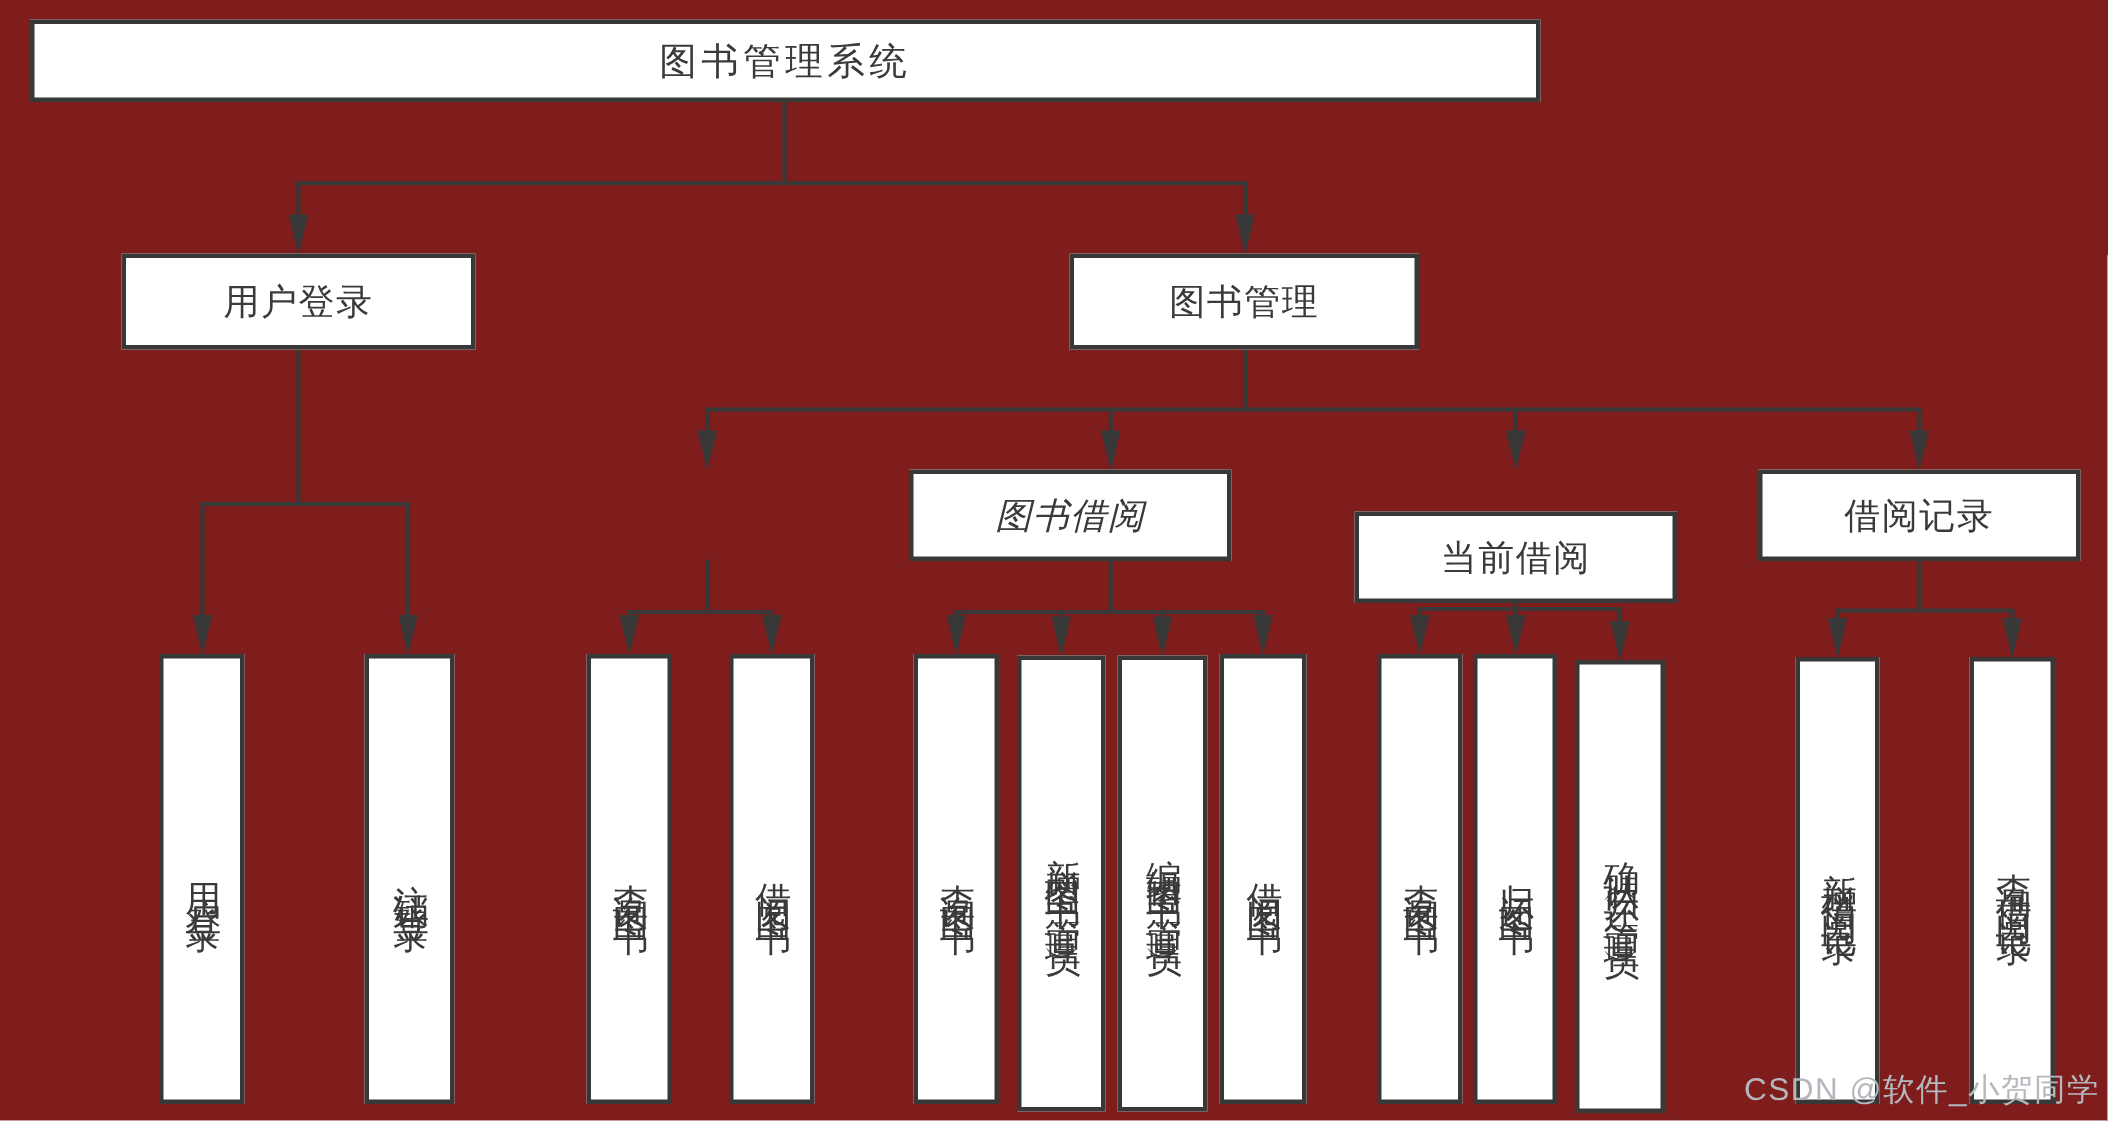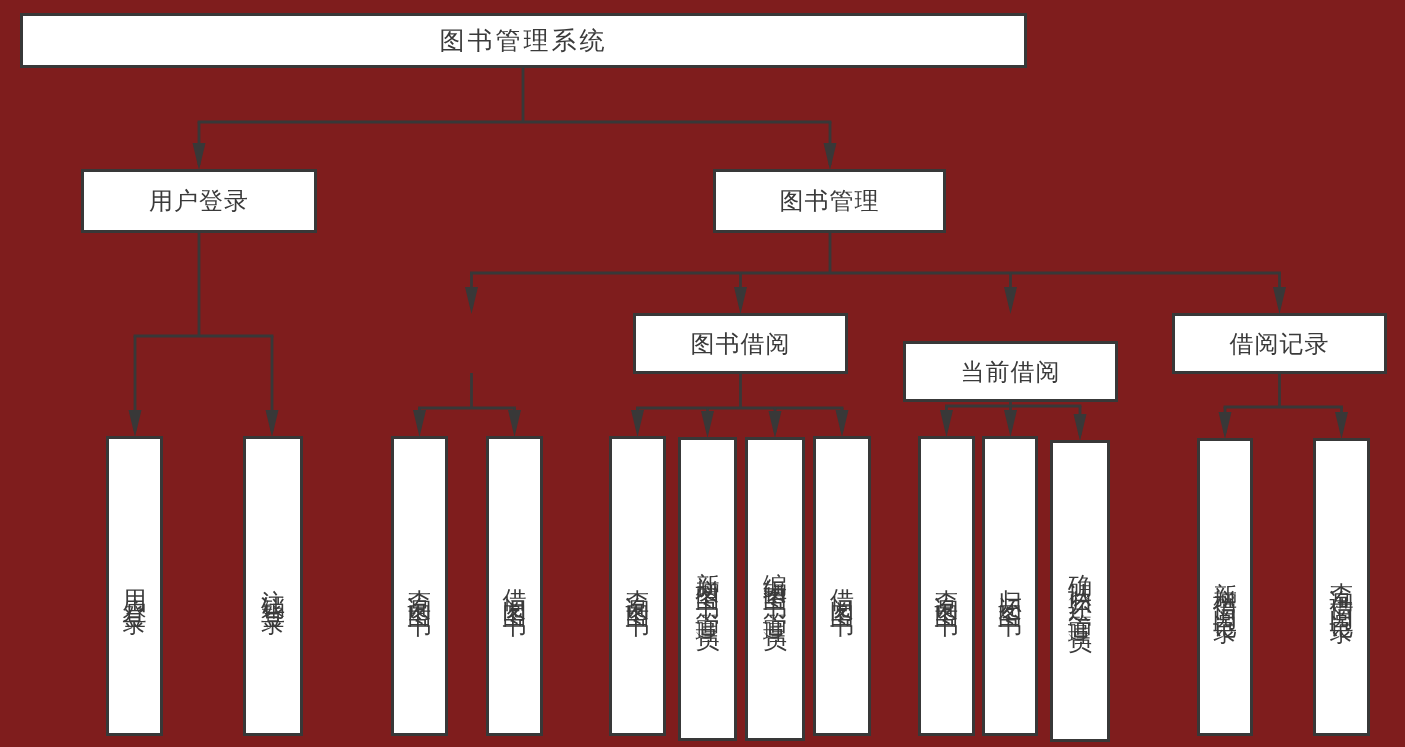--- a/index.html
+++ b/index.html
@@ -155,21 +155,21 @@
     <span>图书管理系统</span>
   </div>
 
   <div class="hbox" style="left:81px; top:169px; width:236px; height:64px;">
     <span>用户登录</span>
   </div>
   <div class="hbox" style="left:713px; top:169px; width:233px; height:64px;">
     <span>图书管理</span>
   </div>
 
-  <div class="hbox" style="left:633px; top:313px; width:215px; height:61px;">
+  <div class="hbox" style="left:606px; top:313px; width:215px; height:61px;font-style:italic;">
     <span>图书借阅</span>
   </div>
   <div class="hbox" style="left:903px; top:313px; width:215px; height:61px;margin-top:28px;">
     <span>当前借阅</span>
   </div>
   <div class="hbox" style="left:1172px; top:313px; width:215px; height:61px;">
     <span>借阅记录</span>
   </div>
 
   <div class="vbox" style="left:106px; top:436px; width:57px; height:300px;">
@@ -209,14 +209,15 @@
     <span class="vtext">确认归还（管理员）</span>
   </div>
 
   <div class="vbox" style="left:1197px; top:438px; width:56px; height:298px;">
     <span class="vtext">新增借阅记录</span>
   </div>
   <div class="vbox" style="left:1313px; top:438px; width:57px; height:298px;">
     <span class="vtext">查询借阅记录</span>
   </div>
 
+  <div class="watermark">CSDN @软件_小贺同学</div>
 
 </div>
 
 </body></html>

